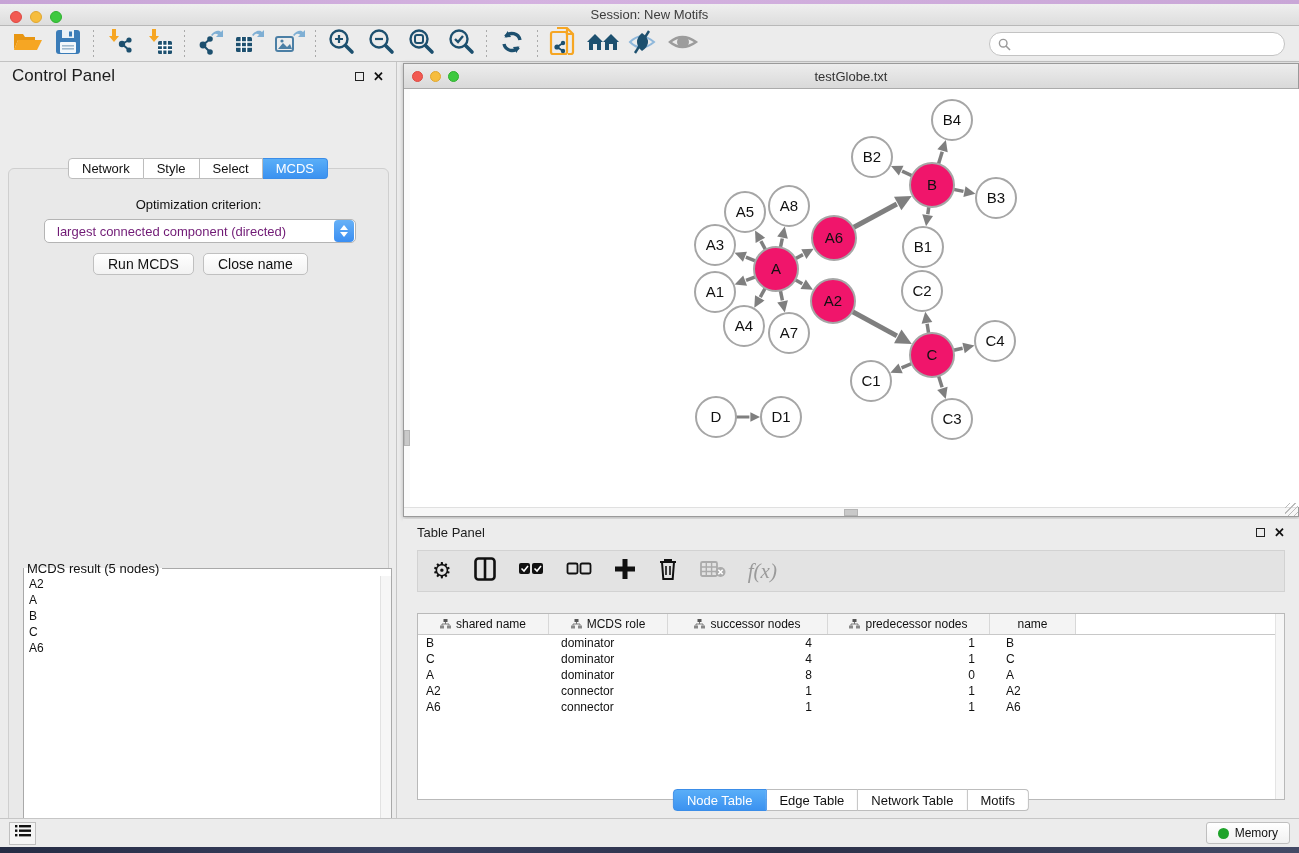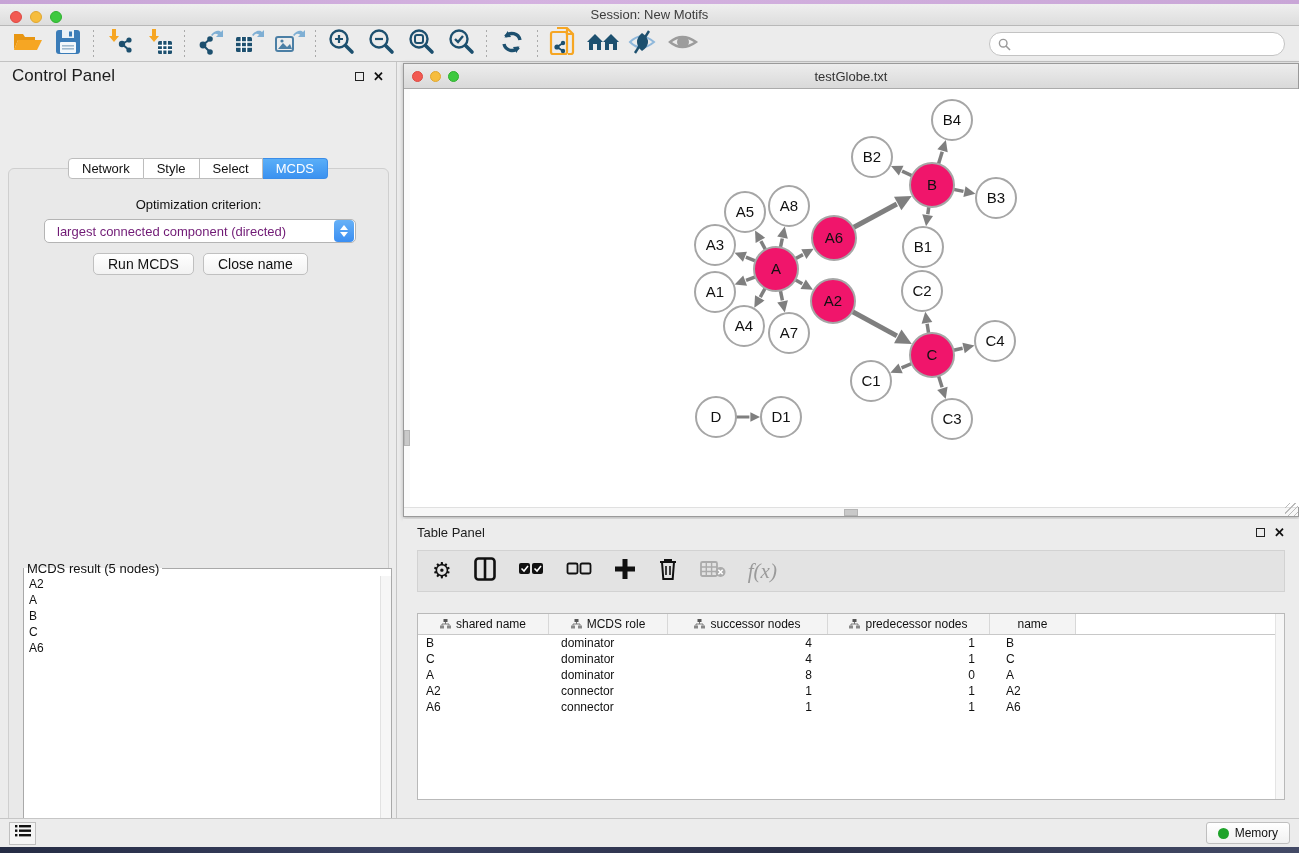--- a/index.html
+++ b/index.html
@@ -595,20 +595,26 @@
         <div class="tbl-row">
           <div class="td l" style="width: 131px; padding-left: 8px;">A6</div>
           <div class="td l" style="width: 119px; padding-left: 12px;">connector</div>
           <div class="td r" style="width: 160px; padding-right: 16px;">1</div>
           <div class="td r" style="width: 162px; padding-right: 15px;">1</div>
           <div class="td l" style="width: 86px; padding-left: 16px;">A6</div>
         </div>
       </div>
     <div class="tbl-vscroll"></div>
   </div>
+  <div class="tp-tabs seg-tabs" id="tp-tabs">
+      <div class="seg-tab sel">Node Table</div>
+      <div class="seg-tab">Edge Table</div>
+      <div class="seg-tab">Network Table</div>
+      <div class="seg-tab">Motifs</div>
+    </div>
 </div>
 
 <div class="abs statusbar">
   <div class="status-btn">
     <span>
       <svg width="16" height="14" viewBox="0 0 16 14">
           <g fill="#111">
             <rect x="0" y="1" width="2.4" height="2.4"></rect>
             <rect x="4" y="1" width="12" height="2.4"></rect>
             <rect x="0" y="5.5" width="2.4" height="2.4"></rect>

